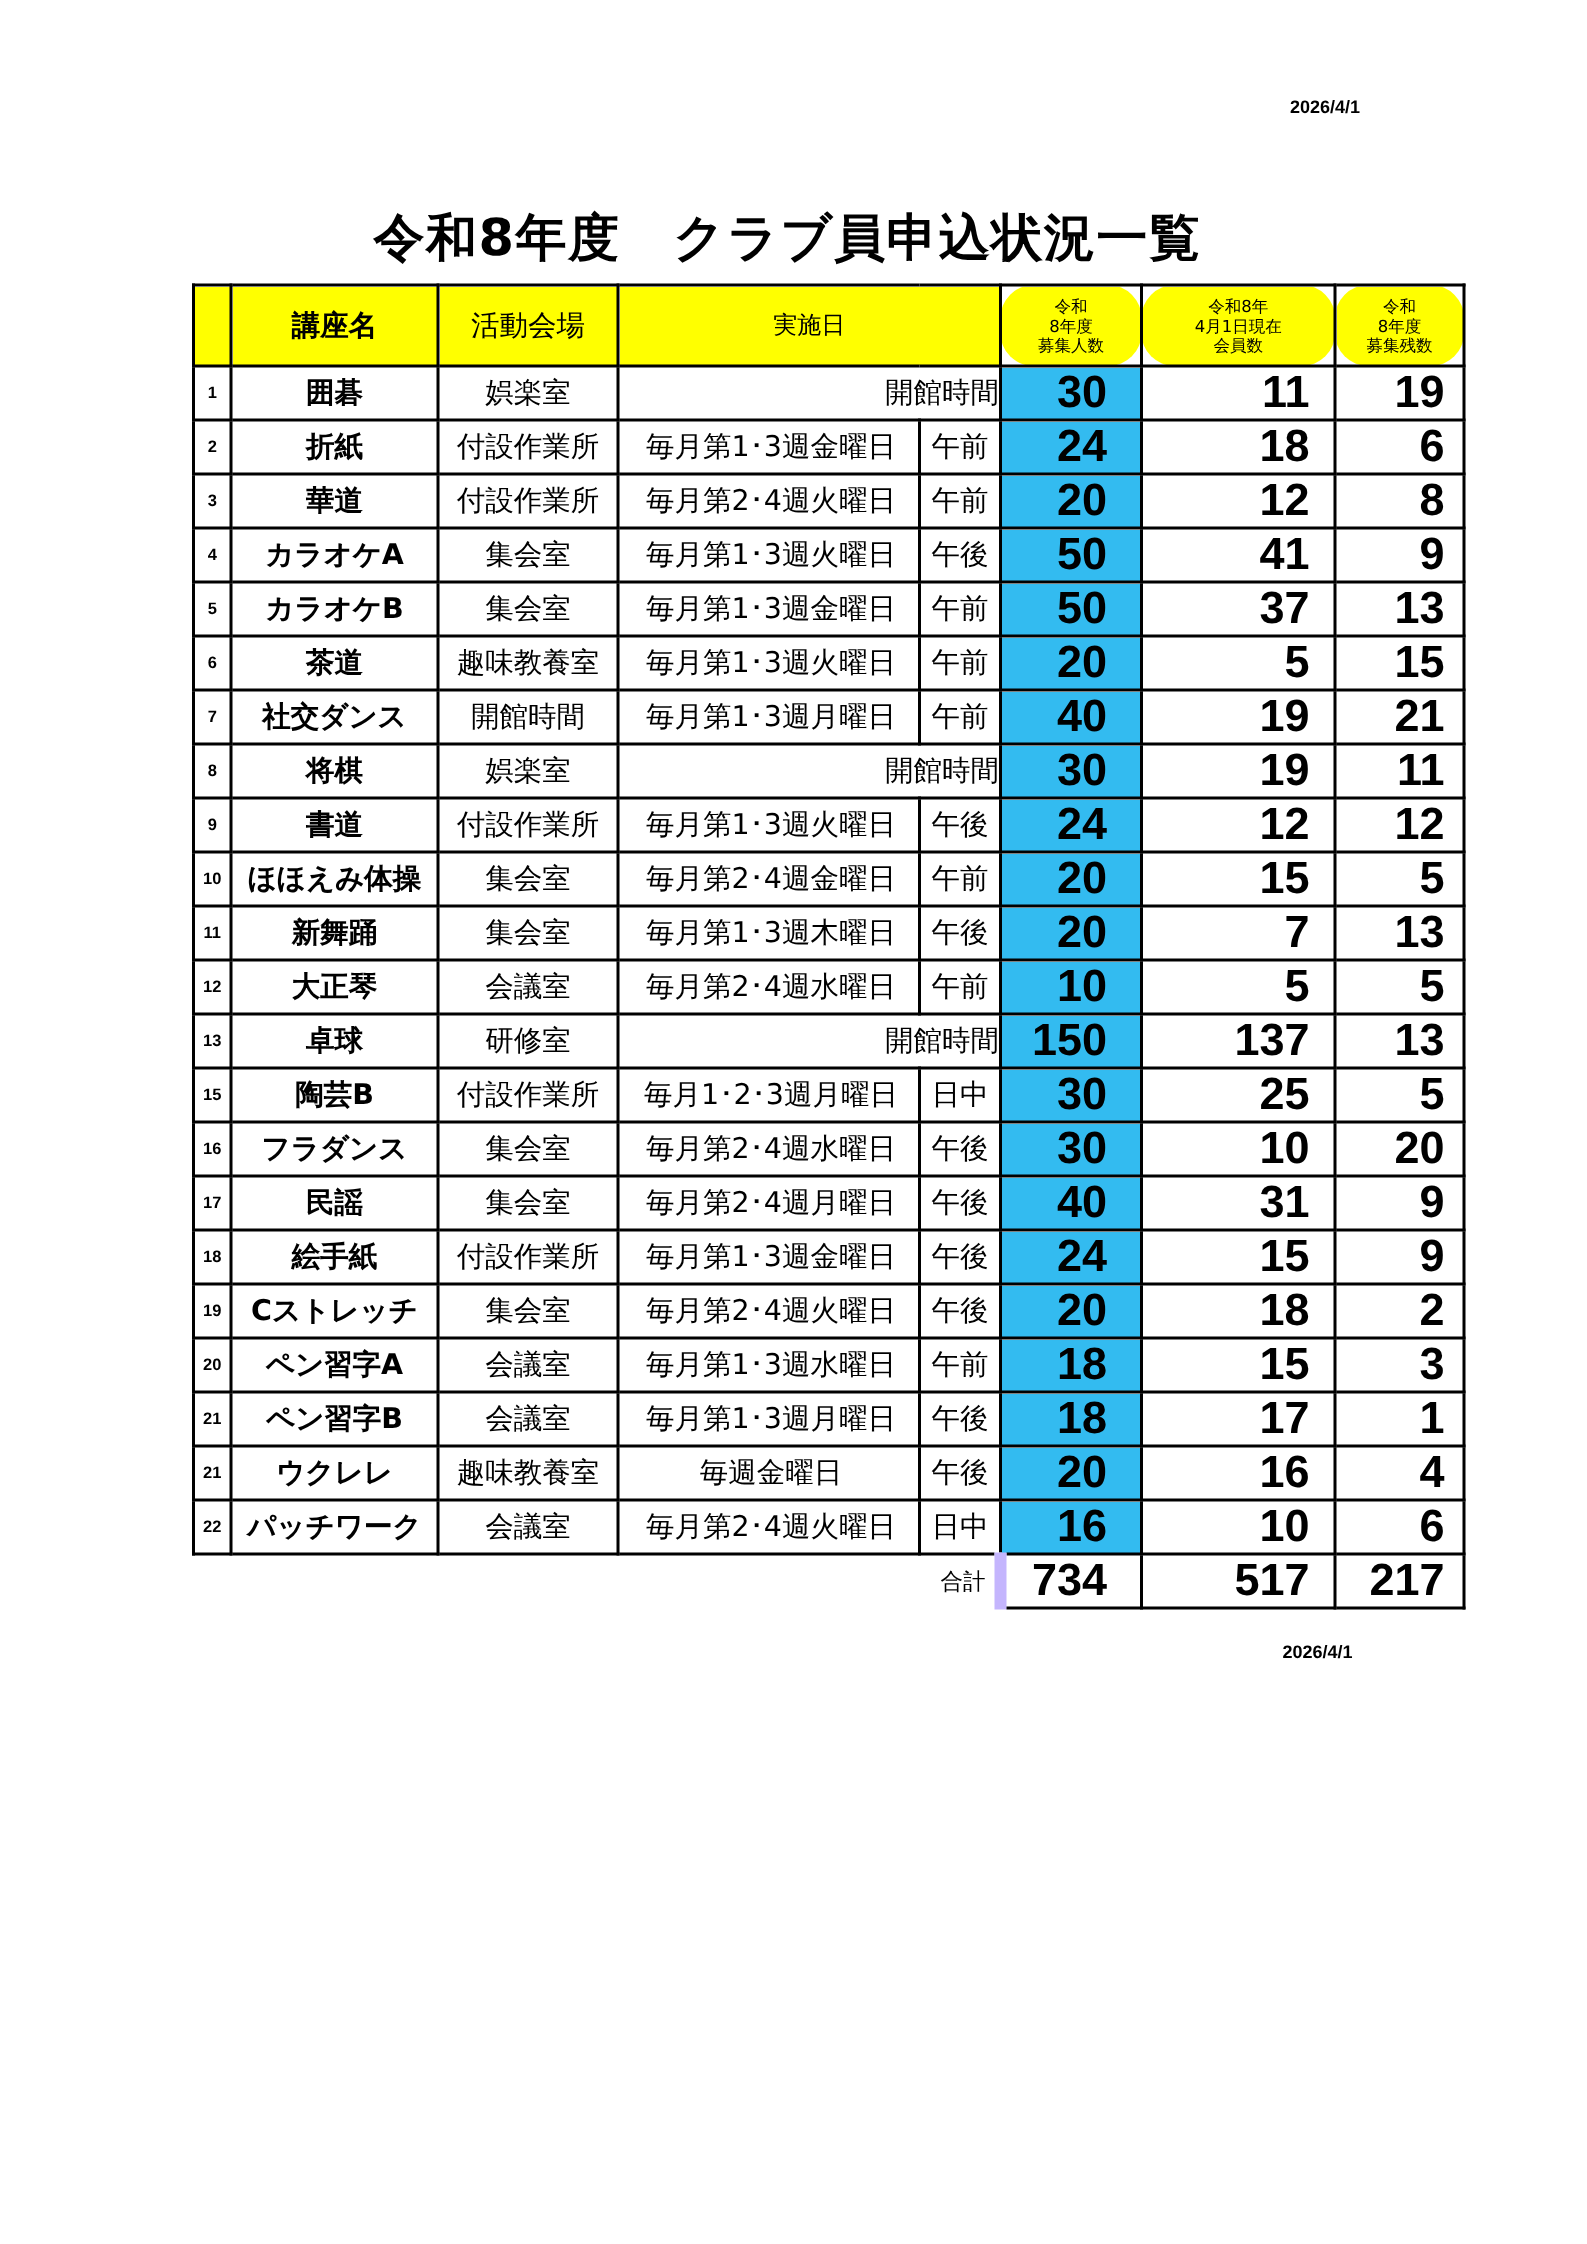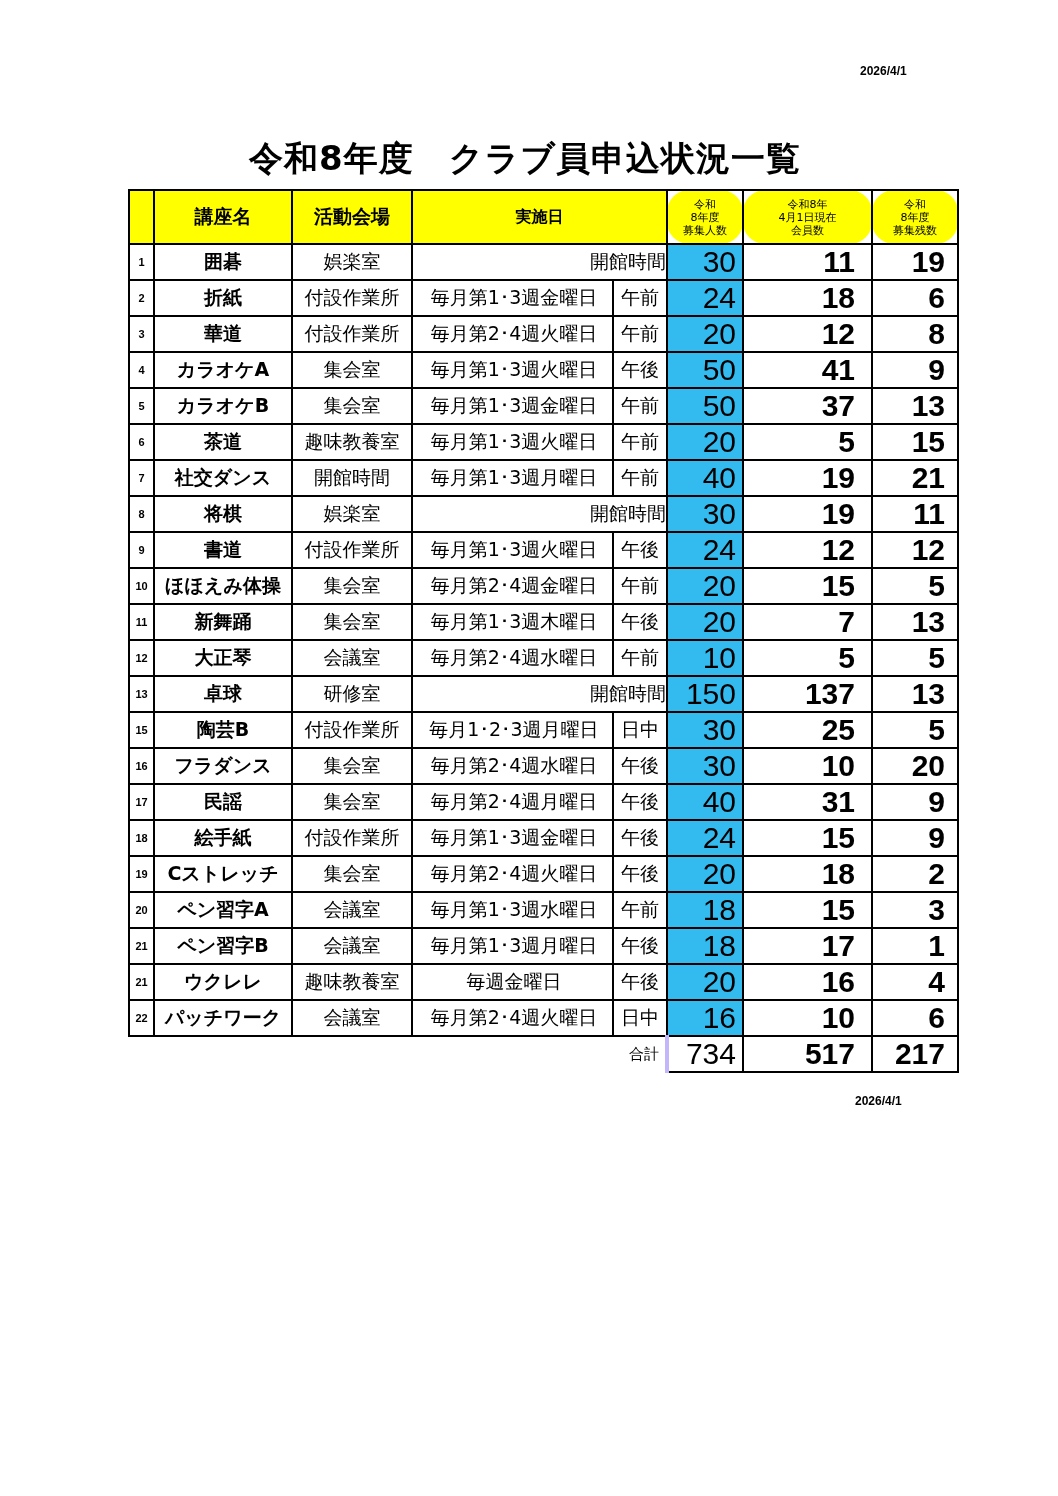--- a/index.html
+++ b/index.html
@@ -1,35 +1,35 @@
 <!DOCTYPE html>
 <html><head>
 <meta charset="utf-8">
 <style>
   html, body { margin:0; padding:0; background:#ffffff; }
   body { width:1058px; height:1496px; position:relative; font-family:"DejaVu Sans","Liberation Sans",sans-serif; color:#000; overflow:hidden; }
   .date-top { position:absolute; left:860px; top:64px; font-size:12px; font-weight:bold; font-family:"Liberation Sans",sans-serif; }
   .title { position:absolute; left:128px; width:794px; top:136px; text-align:center; font-size:34px; font-weight:bold; letter-spacing:1px; }
   table { position:absolute; left:128px; top:189px; border-collapse:collapse; table-layout:fixed; }
   td, th { border:2px solid #000; padding:0; text-align:center; vertical-align:middle; overflow:hidden; white-space:nowrap; }
-  thead th { background:#ffff00; font-weight:bold; height:52px; font-size:16px; }
+  thead th { background:#ffff00; font-weight:normal; height:52px; font-size:16px; }
   thead th.small { font-size:11px; line-height:13px; white-space:normal;border-radius:22px; }
   tbody td { height:33.3px; }
   .c-no { width:23px; font-size:11px; font-weight:bold; font-family:"Liberation Sans",sans-serif; }
   .c-name { width:136px; font-size:19px; font-weight:bold;text-align:center; }
   .c-venue { width:118px; font-size:19px; }
   .c-date { width:196px; font-size:19px; text-align:center; padding-left:3px; }
   .c-date.center { text-align:right; padding-left:0; }
   .c-time { width:52px; font-size:19px; }
-  .c-quota { width:67px; background:#33bbf0; font-size:30px; font-weight:normal; text-align:right; padding-right:6px; font-family:"Liberation Sans",sans-serif; }
+  .c-quota { width:67px; background:#33bbf0; font-size:30px; font-weight:bold; text-align:right; padding-right:22px; font-family:"Liberation Sans",sans-serif; }
   .c-mem { width:111px; font-size:30px; font-weight:bold; text-align:right; padding-right:16px; font-family:"Liberation Sans",sans-serif; }
   .c-rem { width:72px; font-size:30px; font-weight:bold; text-align:right; padding-right:12px; font-family:"Liberation Sans",sans-serif; }
   tr.total td { height:34px; }
   tr.total td.blank { border:none; }
-  tr.total td.label { border:none; border-right:4px solid #c4b5fd; text-align:right; font-size:15px; padding-right:6px; }
+  tr.total td.label { border:none; border-right:8px solid #c4b5fd; text-align:right; font-size:15px; padding-right:6px; }
   tr.total td.c-quota { background:#ffffff; }
   .date-bottom { position:absolute; left:855px; top:1094px; font-size:12px; font-weight:bold; font-family:"Liberation Sans",sans-serif; }
 </style>
 </head>
 <body>
 
 <div class="date-top">2026/4/1</div>
 <div class="title">令和8年度　クラブ員申込状況一覧</div>
 
 <table>

